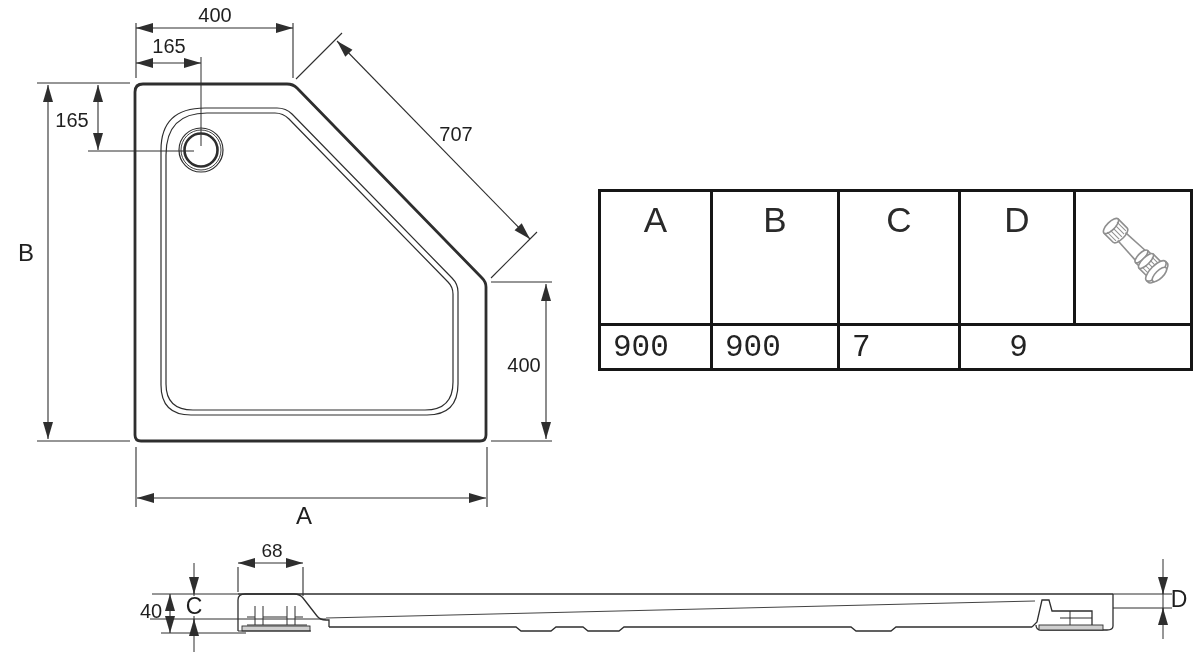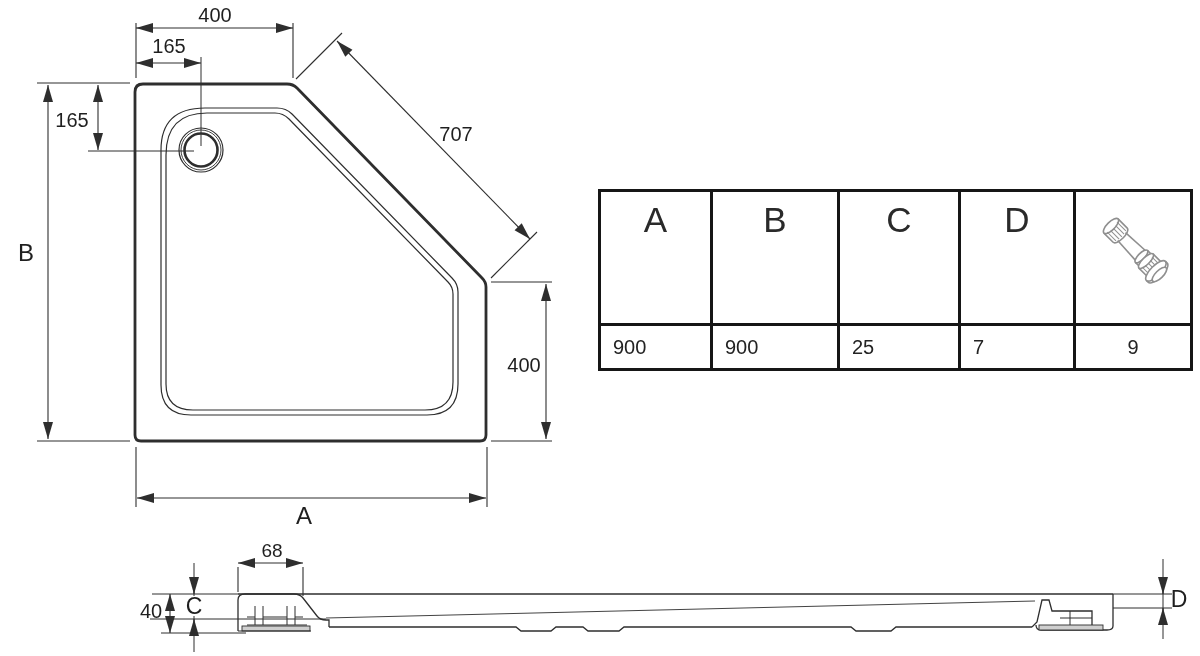--- a/index.html
+++ b/index.html
@@ -16,21 +16,21 @@
     grid-template-columns:112px 127px 121px 115px 1fr;
     grid-template-rows:134px 1fr;
   }
   .spec-cell{box-sizing:border-box;border-right:3px solid #161616;
     display:flex;align-items:flex-start;justify-content:center;
     overflow:hidden;background:#fff;}
   .spec-cell.last{border-right:none;}
   .spec-cell.hdr{border-bottom:3px solid #161616;font-size:35px;color:#2a2a2a;
     padding-top:8px;}
   .spec-cell.val{align-items:center;justify-content:flex-start;
-    font-size:20px;color:#232323;padding-left:12px;}
+    font-size:31px;color:#232323;padding-left:12px;font-family:Liberation Mono, monospace;}
   .spec-cell.val.center{justify-content:center;padding-left:0;}
   .spec-cell.icon-cell{align-items:center;padding-top:0;}
 </style>
 </head>
 <body>
 
 <div id="stage">
 
 <svg width="1200" height="656" viewBox="0 0 1200 656">
   <defs>
@@ -221,23 +221,20 @@
     </svg>
   </div>
 
   <div class="spec-cell val">
     <span>900</span>
   </div>
   <div class="spec-cell val">
     <span>900</span>
   </div>
   <div class="spec-cell val">
-    <span>25</span>
-  </div>
-  <div class="spec-cell val">
     <span>7</span>
   </div>
   <div class="spec-cell val last center">
     <span>9</span>
   </div>
 </div>
 
 </div>
 
 </body></html>

